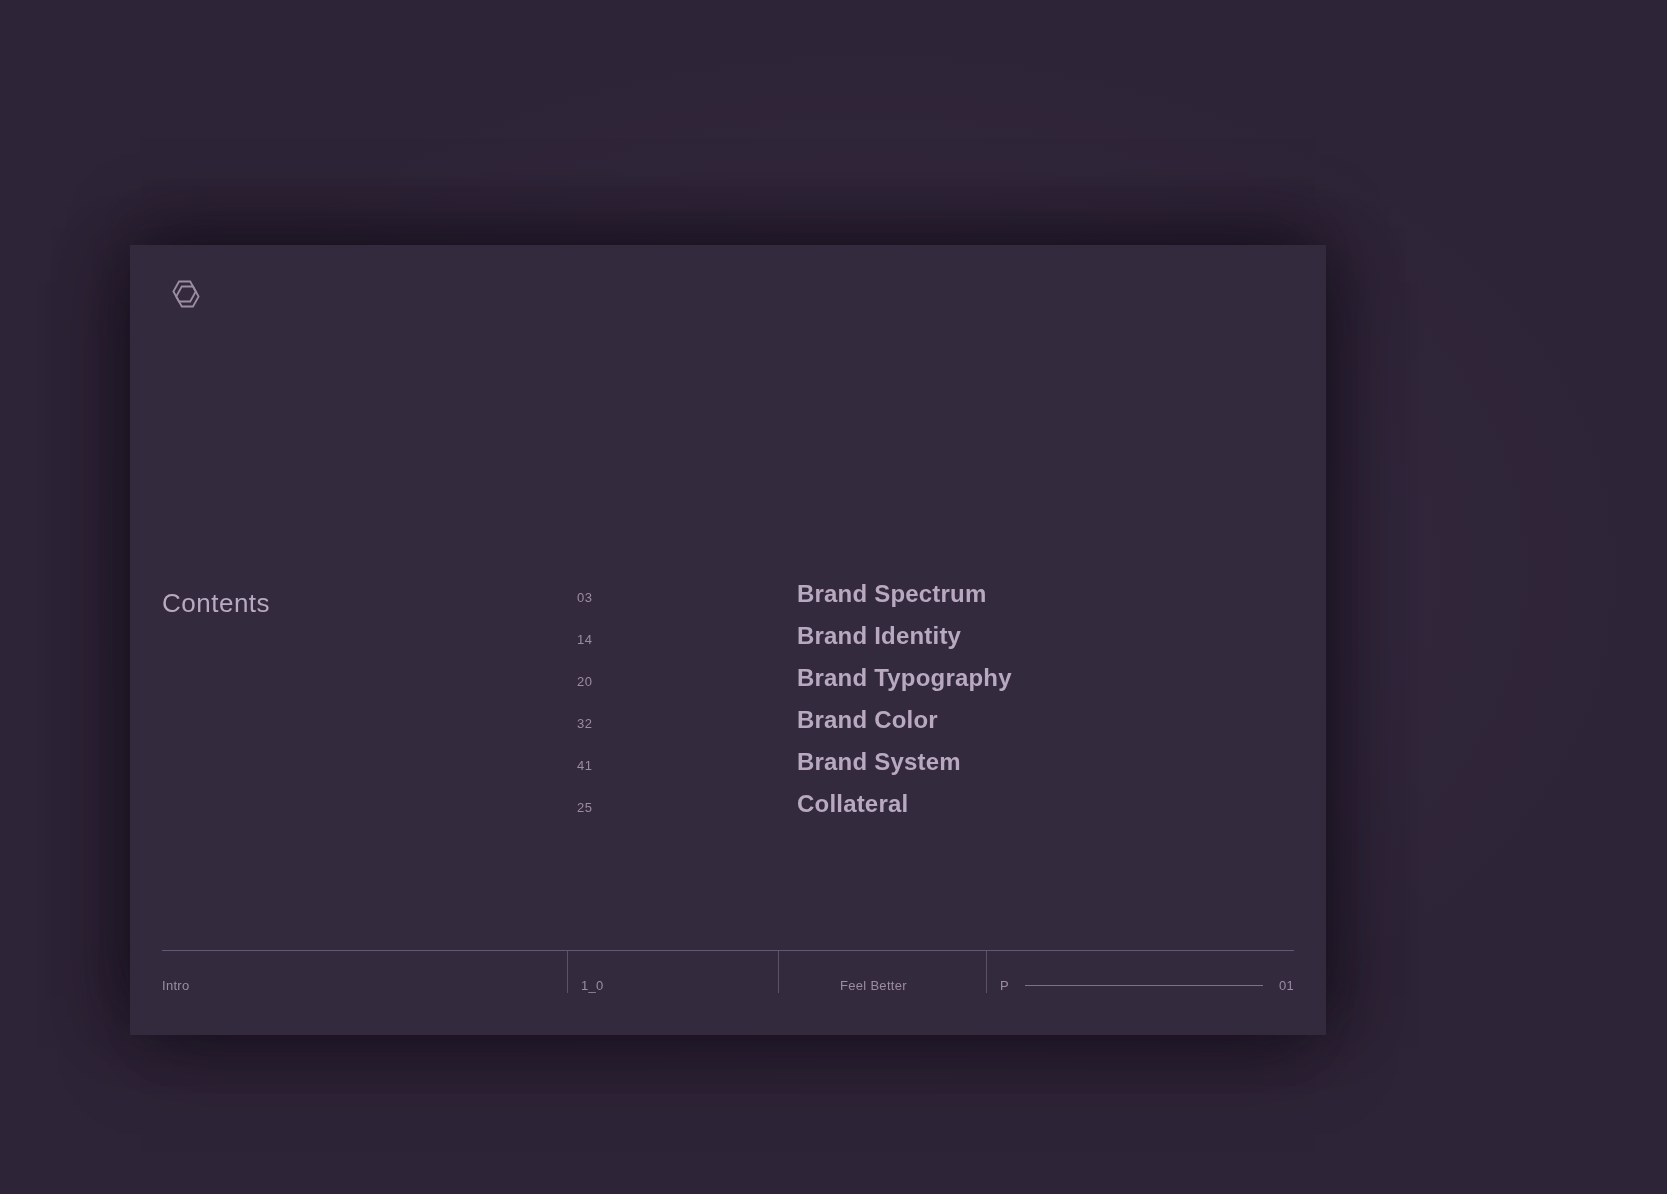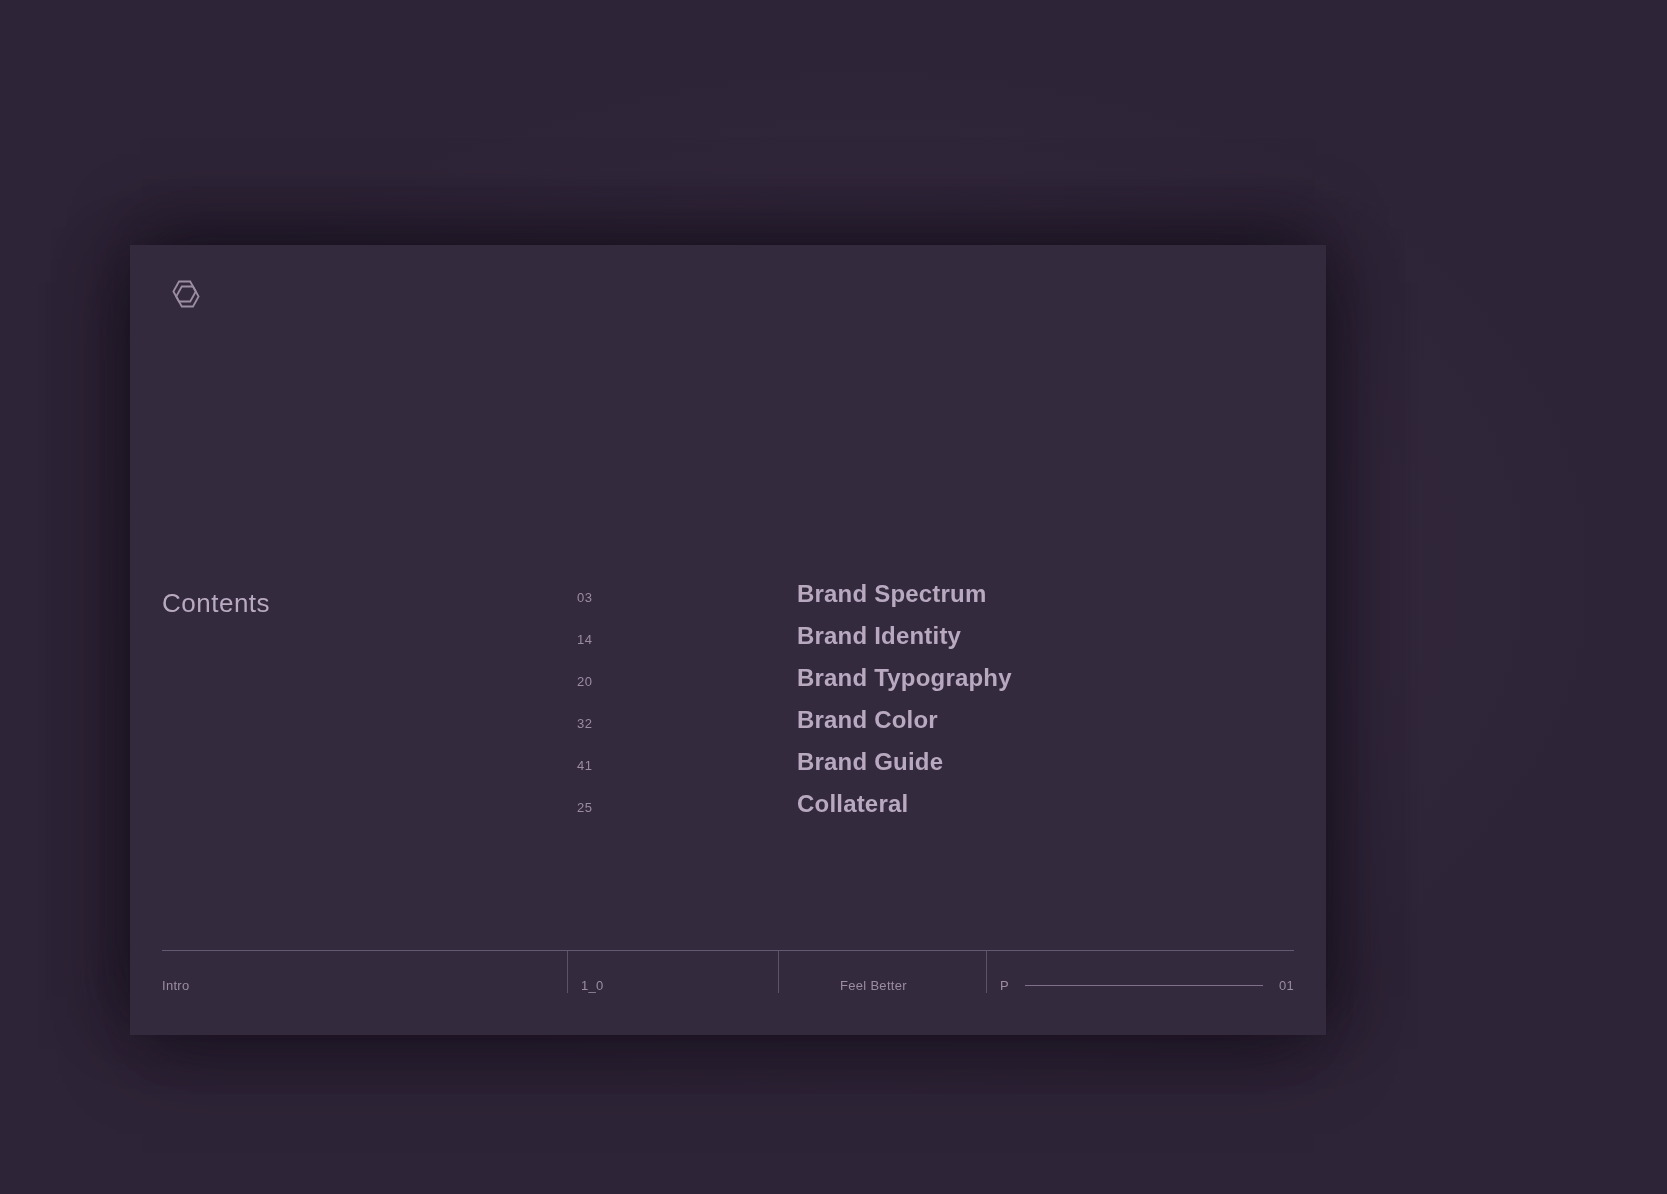--- a/index.html
+++ b/index.html
@@ -195,21 +195,21 @@
         <span class="toc-title">Brand Typography</span>
       </div>
 
       <div class="toc-row">
         <span class="toc-num">32</span>
         <span class="toc-title">Brand Color</span>
       </div>
 
       <div class="toc-row">
         <span class="toc-num">41</span>
-        <span class="toc-title">Brand Guide</span>
+        <span class="toc-title">Brand System</span>
       </div>
 
       <div class="toc-row">
         <span class="toc-num">25</span>
         <span class="toc-title">Collateral</span>
       </div>
 
     </div>
   </div>
 

